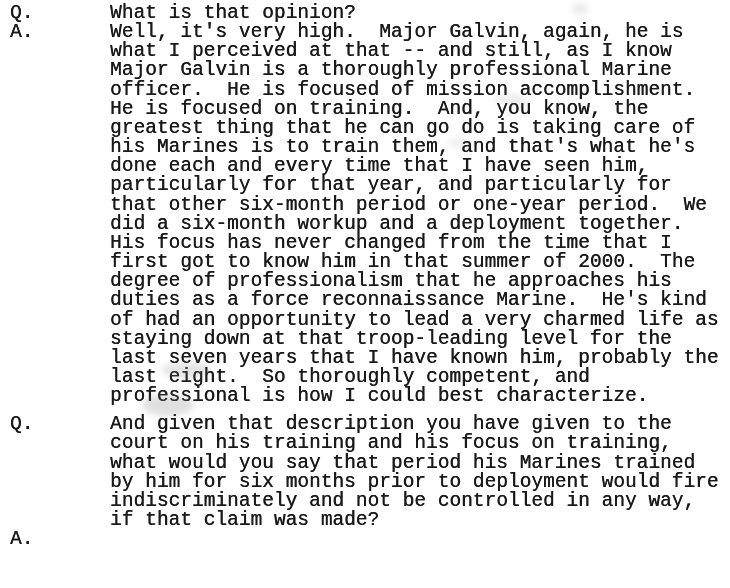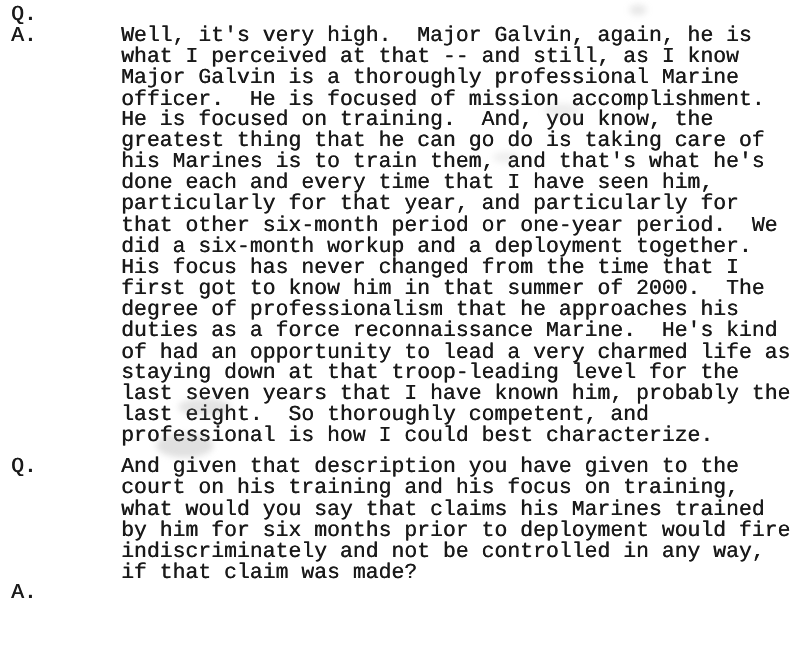--- a/index.html
+++ b/index.html
@@ -34,20 +34,21 @@
   .a4 { left: 572px; top:   4px; width: 16px; height: 10px; background: rgba(140,140,140,.20); }
   .a5 { left: 448px; top: 138px; width: 24px; height: 10px; background: rgba(140,140,140,.14); }
 </style>
 </head>
 <body>
 
 <div class="page">
   <div id="entries">
       <div class="entry">
         <div class="speaker">Q.</div>
+        <div class="text">What is that opinion?</div>
       </div>
       <div class="entry">
         <div class="speaker">A.</div>
         <div class="text">Well, it's very high.  Major Galvin, again, he is
 what I perceived at that -- and still, as I know
 Major Galvin is a thoroughly professional Marine
 officer.  He is focused of mission accomplishment.
 He is focused on training.  And, you know, the
 greatest thing that he can go do is taking care of
 his Marines is to train them, and that's what he's
@@ -62,21 +63,21 @@
 of had an opportunity to lead a very charmed life as
 staying down at that troop-leading level for the
 last seven years that I have known him, probably the
 last eight.  So thoroughly competent, and
 professional is how I could best characterize.</div>
       </div>
       <div class="entry gap">
         <div class="speaker">Q.</div>
         <div class="text">And given that description you have given to the
 court on his training and his focus on training,
-what would you say that claims his Marines trained
+what would you say that period his Marines trained
 by him for six months prior to deployment would fire
 indiscriminately and not be controlled in any way,
 if that claim was made?</div>
       </div>
       <div class="entry">
         <div class="speaker">A.</div>
       </div>
     </div>
   <div class="artifact a1"></div>
   <div class="artifact a2"></div>

